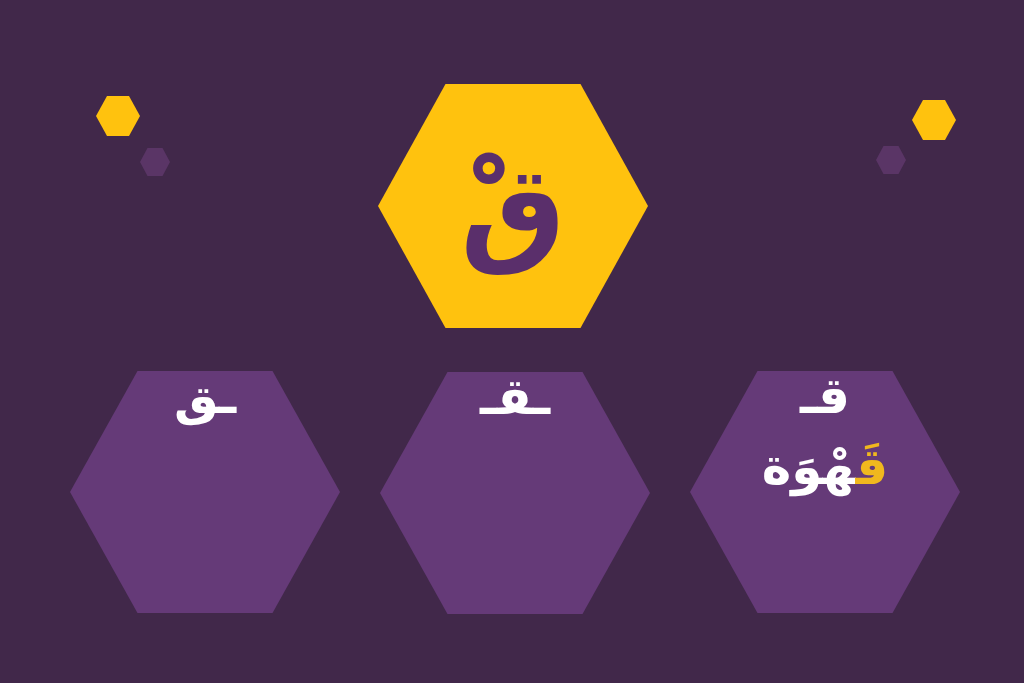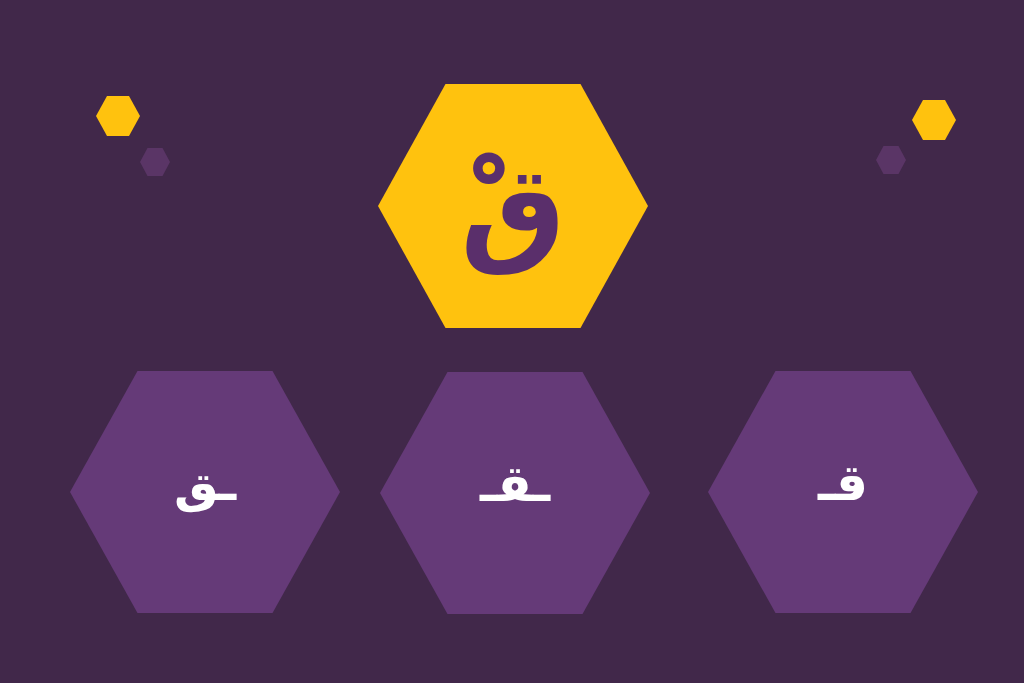--- a/index.html
+++ b/index.html
@@ -49,28 +49,27 @@
     margin-top: 6px;
     font-family: "DejaVu Sans", "Liberation Sans", sans-serif;
   }
 
   
   .card-hex {
     width: 270px;
     height: 242px;
     background: #653a78;
     display: flex;
-    flex-direction: row;
+    flex-direction: column;
     align-items: center;
-    justify-content: center;
     direction: rtl;
   }
   #card-final   { left: 70px;  top: 371px; }
   #card-medial  { left: 380px; top: 372px; }
-  #card-initial { left: 708px; top: 371px; }
+  #card-initial { left: 690px; top: 371px; }
 
   .card-form {
     font-size: 50px;
     line-height: 1;
     color: #ffffff;
     font-weight: 700;
     direction: rtl;
     margin-bottom: 18px;
     white-space: nowrap;
   }
@@ -114,15 +113,16 @@
   <div class="hex card-hex" id="card-final">
     <span class="card-form">ـق</span>
   </div>
 
   <div class="hex card-hex" id="card-medial">
     <span class="card-form">ـقـ</span>
   </div>
 
   <div class="hex card-hex" id="card-initial">
     <span class="card-form">قـ</span>
+    <span class="card-word"><span class="hl">قَ</span><span>هْوَة</span></span>
   </div>
 
 </div>
 
 </body></html>

